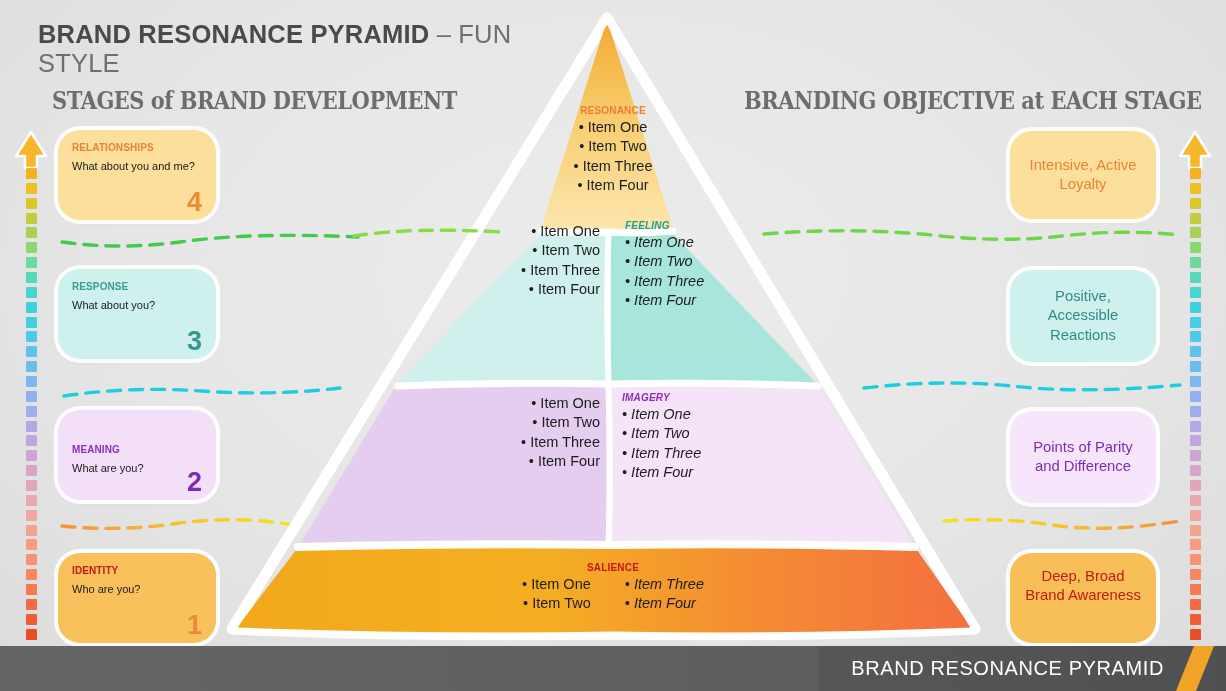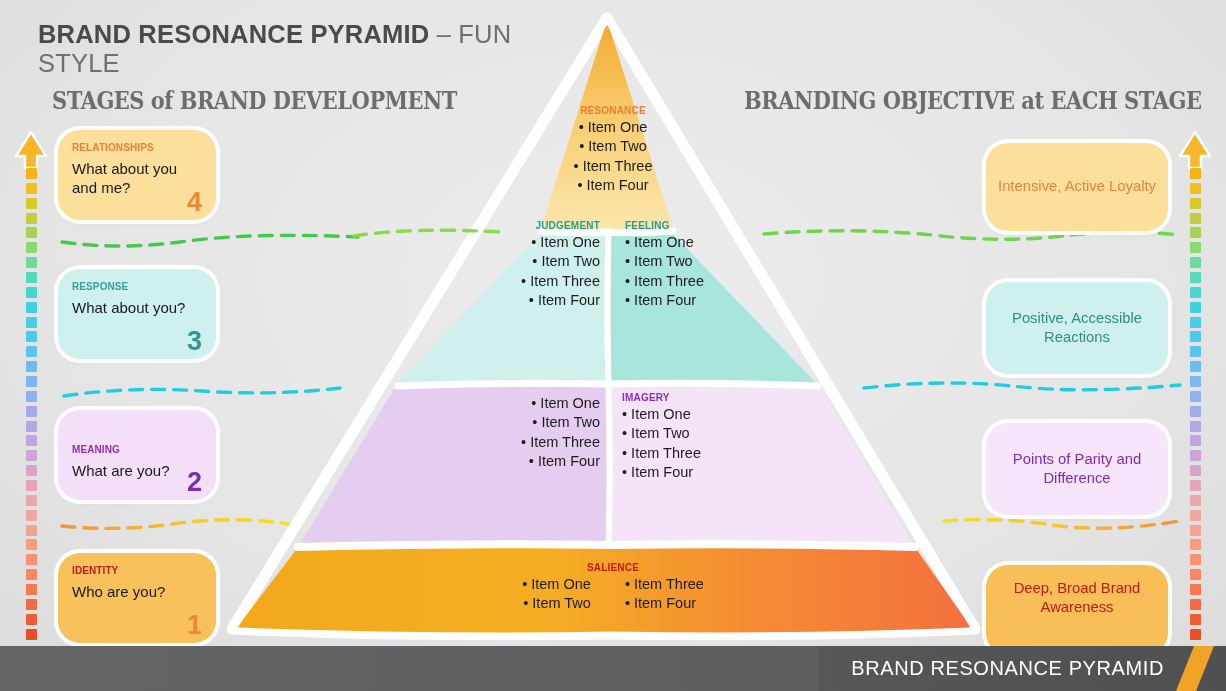--- a/index.html
+++ b/index.html
@@ -105,30 +105,30 @@
   }
 
   
   .card {
     position: absolute;
     z-index: 15;
     border-radius: 22px;
     box-shadow: 0 0 0 4px rgba(255,255,255,0.92), 0 2px 5px rgba(0,0,0,0.10);
   }
   .card.left-card  { left: 58px;  width: 158px; padding: 12px 14px 10px 14px; }
-  .card.right-card { left: 986px; width: 182px; padding: 14px 10px; text-align: center; margin-top: 12px; }
+  .card.right-card { left: 1010px; width: 146px; padding: 14px 10px; text-align: center; }
 
   .card-title {
     font-size: 10px;
     font-weight: bold;
     letter-spacing: 0.1px;
     margin-bottom: 7px;
   }
   .card-q {
-    font-size: 15px;
+    font-size: 11px;
     color: #1a1a1a;
     line-height: 1.25;
   }
   .card-num {
     position: absolute;
     right: 14px;
     bottom: 4px;
     font-size: 27px;
     font-weight: bold;
     line-height: 1;
@@ -166,21 +166,21 @@
   .tier-list {
     list-style: none;
     font-size: 14.5px;
     color: #1c1c1c;
     line-height: 1.33;
     margin-top: 2px;
   }
   .tier-list li::before { content: "• "; }
 
   .t-right { text-align: right; }
-  .t-left  { text-align: left; }
+  .t-left  { text-align: left; font-style: italic; }
   .t-center{ text-align: center; }
 
   
   .footer {
     position: absolute;
     left: 0; bottom: 0;
     width: 1226px;
     height: 45px;
     background: linear-gradient(90deg, #5d5f61 0%, #58595b 55%, #4e5052 100%);
     z-index: 30;
@@ -270,21 +270,20 @@
     <div class="tier-title" style="color:#F07B35;">RESONANCE</div>
     <ul class="tier-list">
       <li>Item One</li>
       <li>Item Two</li>
       <li>Item Three</li>
       <li>Item Four</li>
     </ul>
   </div>
 
   <div class="ptext t-right" style="left:410px; top:220px; width:190px;">
-    <div class="tier-title" style="color:#1FA097;">JUDGEMENT</div>
     <ul class="tier-list">
       <li>Item One</li>
       <li>Item Two</li>
       <li>Item Three</li>
       <li>Item Four</li>
     </ul>
   </div>
 
   <div class="ptext t-left" style="left:625px; top:220px; width:190px;">
     <div class="tier-title" style="color:#1FA097;">FEELING</div>

